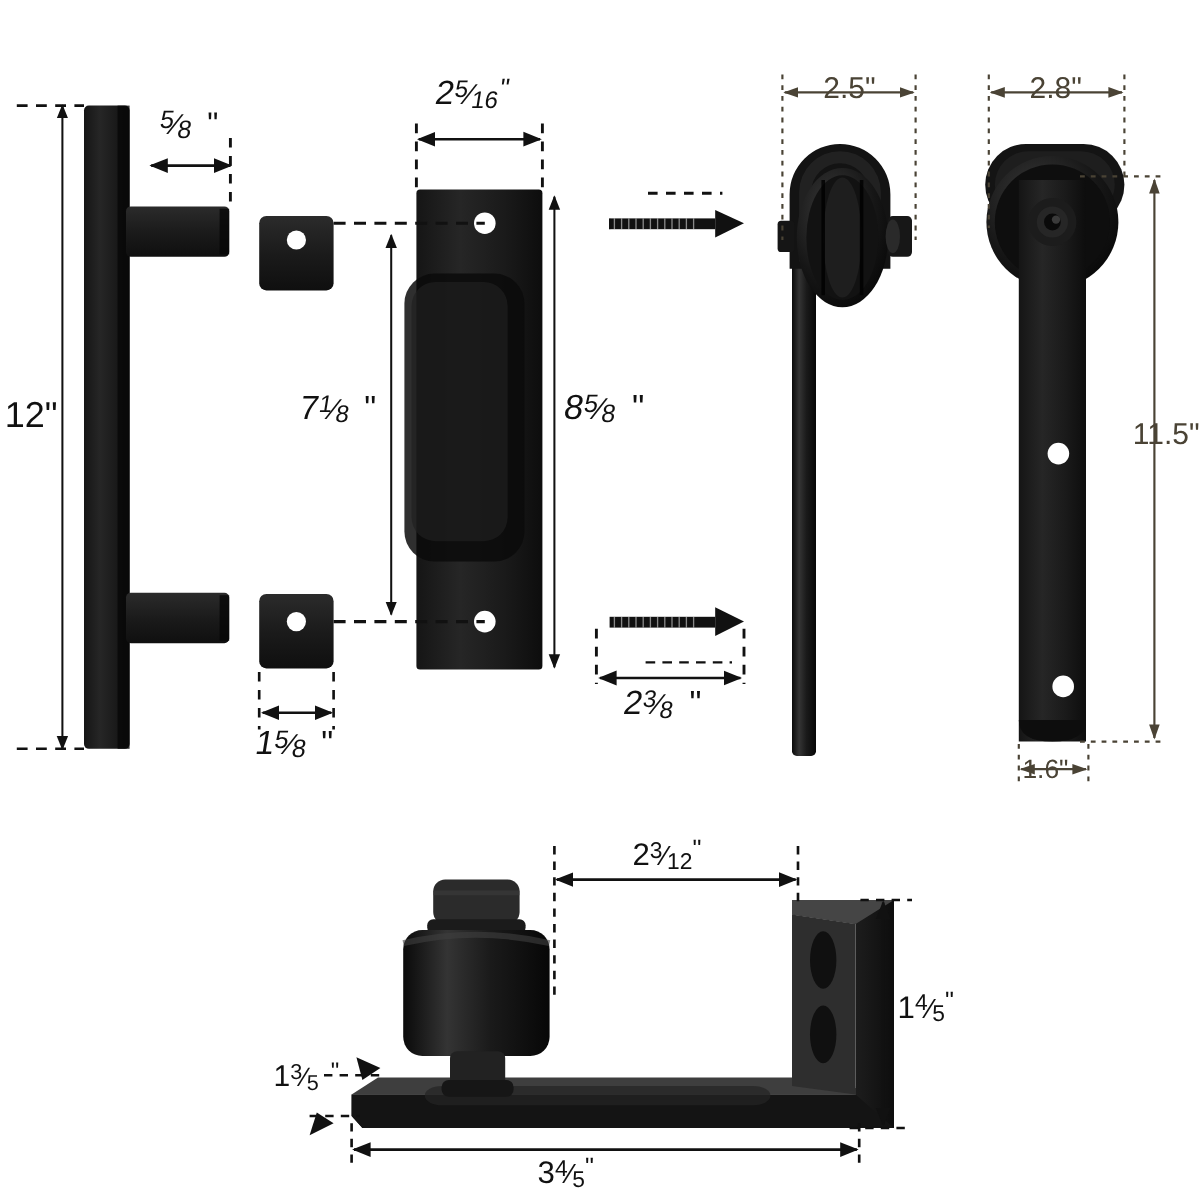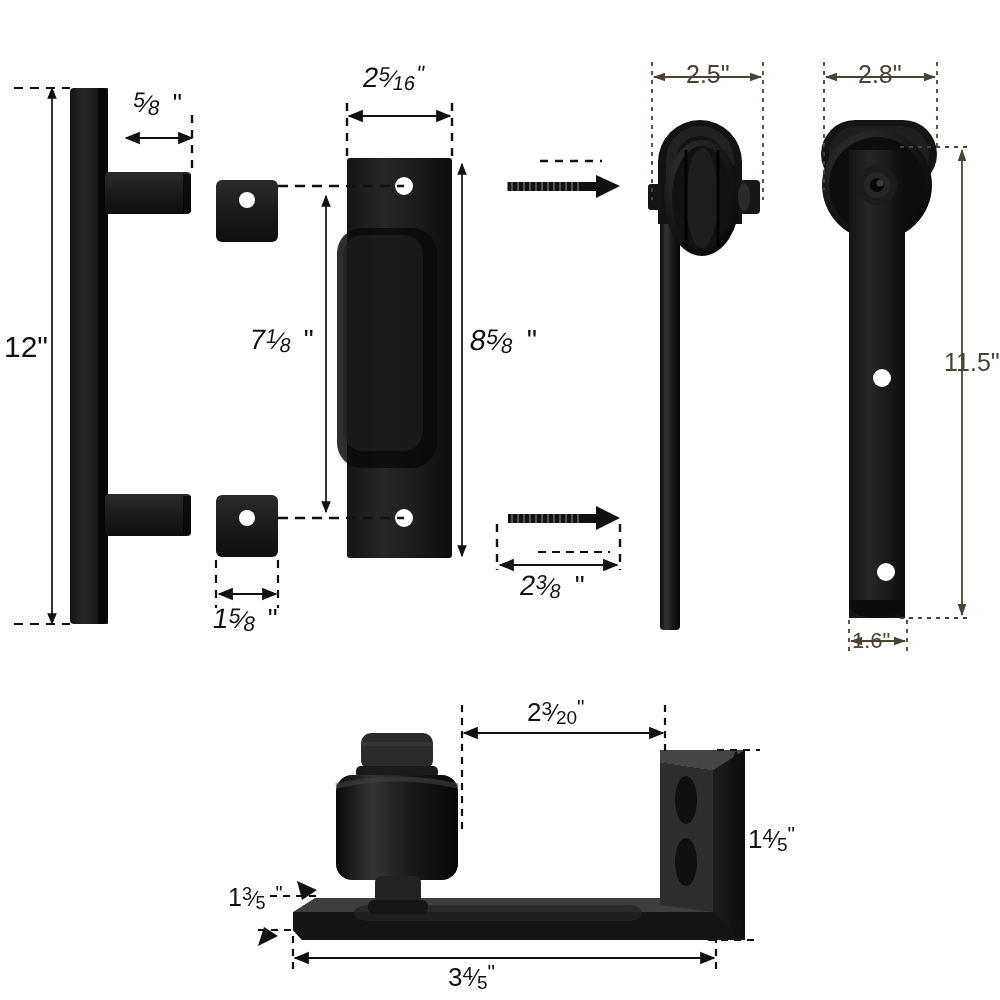--- a/index.html
+++ b/index.html
@@ -303,21 +303,21 @@
 
 <div style="position:absolute;left:944px;top:348px;font-size:25px;color:#4a4335;" class="dim">
   <span>11.5"</span>
 </div>
 
 <div style="position:absolute;left:852px;top:628px;font-size:22px;color:#4a4335;" class="dim">
   <span>1.6"</span>
 </div>
 
 <div style="position:absolute;left:527px;top:697px;font-size:26px;" class="dim">
-  <span>2</span><span style="font-size:19px;position:relative;top:-6px;">3</span><span style="font-size:23px;">⁄</span><span style="font-size:19px;position:relative;top:3px;">20</span><span style="font-size:21px;position:relative;top:-7px;">"</span>
+  <span>2</span><span style="font-size:19px;position:relative;top:-6px;">3</span><span style="font-size:23px;">⁄</span><span style="font-size:19px;position:relative;top:3px;">12</span><span style="font-size:21px;position:relative;top:-7px;">"</span>
 </div>
 
 <div style="position:absolute;left:748px;top:824px;font-size:26px;" class="dim">
   <span>1</span><span style="font-size:19px;position:relative;top:-6px;">4</span><span style="font-size:23px;">⁄</span><span style="font-size:19px;position:relative;top:3px;">5</span><span style="font-size:21px;position:relative;top:-7px;">"</span>
 </div>
 
 <div style="position:absolute;left:228px;top:883px;font-size:25px;" class="dim">
   <span>1</span><span style="font-size:18px;position:relative;top:-6px;">3</span><span style="font-size:22px;">⁄</span><span style="font-size:18px;position:relative;top:3px;">5</span>
   <span style="margin-left:3px;font-size:20px;position:relative;top:-6px;">"</span>
 </div>

